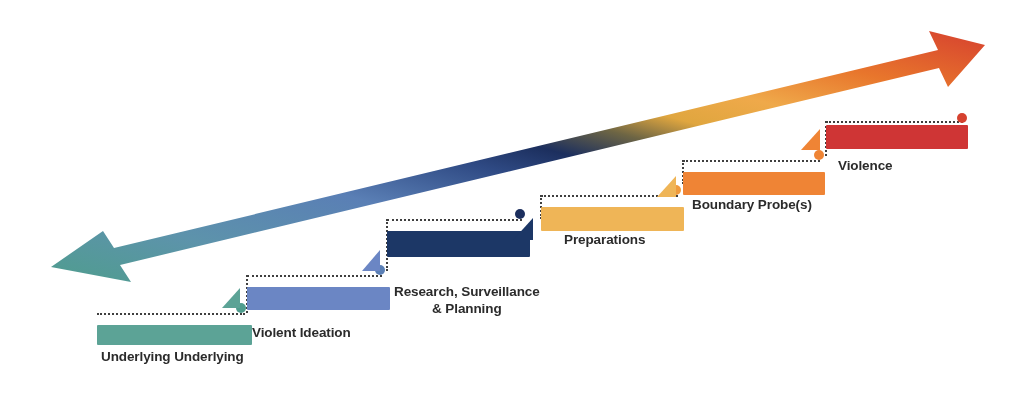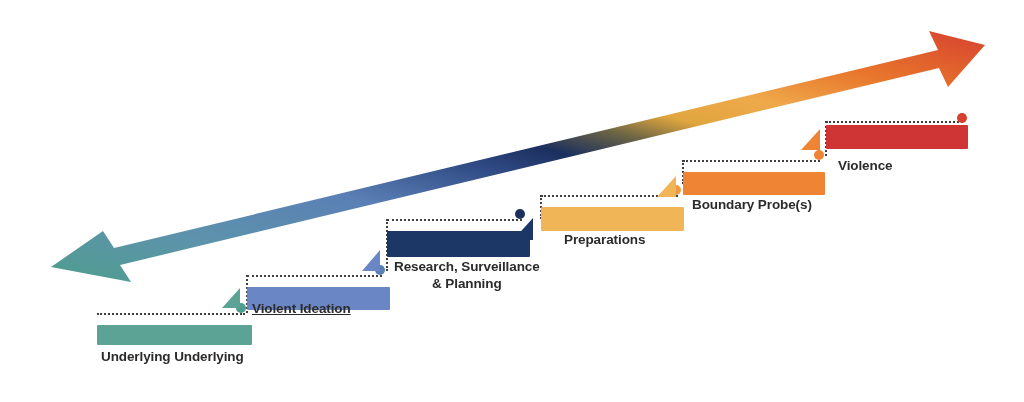--- a/index.html
+++ b/index.html
@@ -72,29 +72,29 @@
         <div class="bar" style="left: 97px; top: 325px; width: 155px; height: 20px; background: rgb(92, 163, 150);"></div>
         <div class="dot" style="left: 236px; top: 303px; width: 10px; height: 10px; background: rgb(79, 157, 142);"></div>
         <div class="label" style="left: 101px; top: 348px;">Underlying Underlying</div>
       </div>
       <div class="step">
         <div class="dotline-h" style="left: 247px; top: 275px; width: 135px;"></div>
         <div class="dotline-v" style="left: 246px; top: 275px; height: 38px;"></div>
         <div class="wedge" style="left: 222px; top: 288px; border-bottom: 20px solid rgb(92, 163, 150); border-left: 18px solid transparent;"></div>
         <div class="bar" style="left: 247px; top: 287px; width: 143px; height: 23px; background: rgb(107, 134, 196);"></div>
         <div class="dot" style="left: 375px; top: 265px; width: 10px; height: 10px; background: rgb(90, 127, 181);"></div>
-        <div class="label" style="left: 252px; top: 300px; text-decoration: underline;">Violent Ideation</div>
+        <div class="label" style="left: 252px; top: 324px;">Violent Ideation</div>
       </div>
       <div class="step">
         <div class="dotline-h" style="left: 387px; top: 219px; width: 135px;"></div>
         <div class="dotline-v" style="left: 386px; top: 219px; height: 52px;"></div>
         <div class="wedge" style="left: 362px; top: 250px; border-bottom: 21px solid rgb(107, 134, 196); border-left: 18px solid transparent;"></div>
         <div class="bar" style="left: 387px; top: 231px; width: 143px; height: 26px; background: rgb(28, 55, 102);"></div>
         <div class="dot" style="left: 515px; top: 209px; width: 10px; height: 10px; background: rgb(28, 47, 94);"></div>
-        <div class="label" style="left: 394px; top: 258px;">Research, Surveillance
+        <div class="label" style="left: 394px; top: 283px;">Research, Surveillance
 &amp; Planning</div>
       </div>
       <div class="step">
         <div class="dotline-h" style="left: 541px; top: 195px; width: 137px;"></div>
         <div class="dotline-v" style="left: 540px; top: 195px; height: 24px;"></div>
         <div class="wedge" style="left: 513px; top: 218px; border-bottom: 22px solid rgb(28, 55, 102); border-left: 20px solid transparent;"></div>
         <div class="bar" style="left: 541px; top: 207px; width: 143px; height: 24px; background: rgb(239, 181, 87);"></div>
         <div class="dot" style="left: 671px; top: 185px; width: 10px; height: 10px; background: rgb(239, 154, 60);"></div>
         <div class="label" style="left: 548px; top: 231px; margin-left: 16px;">Preparations</div>
       </div>

